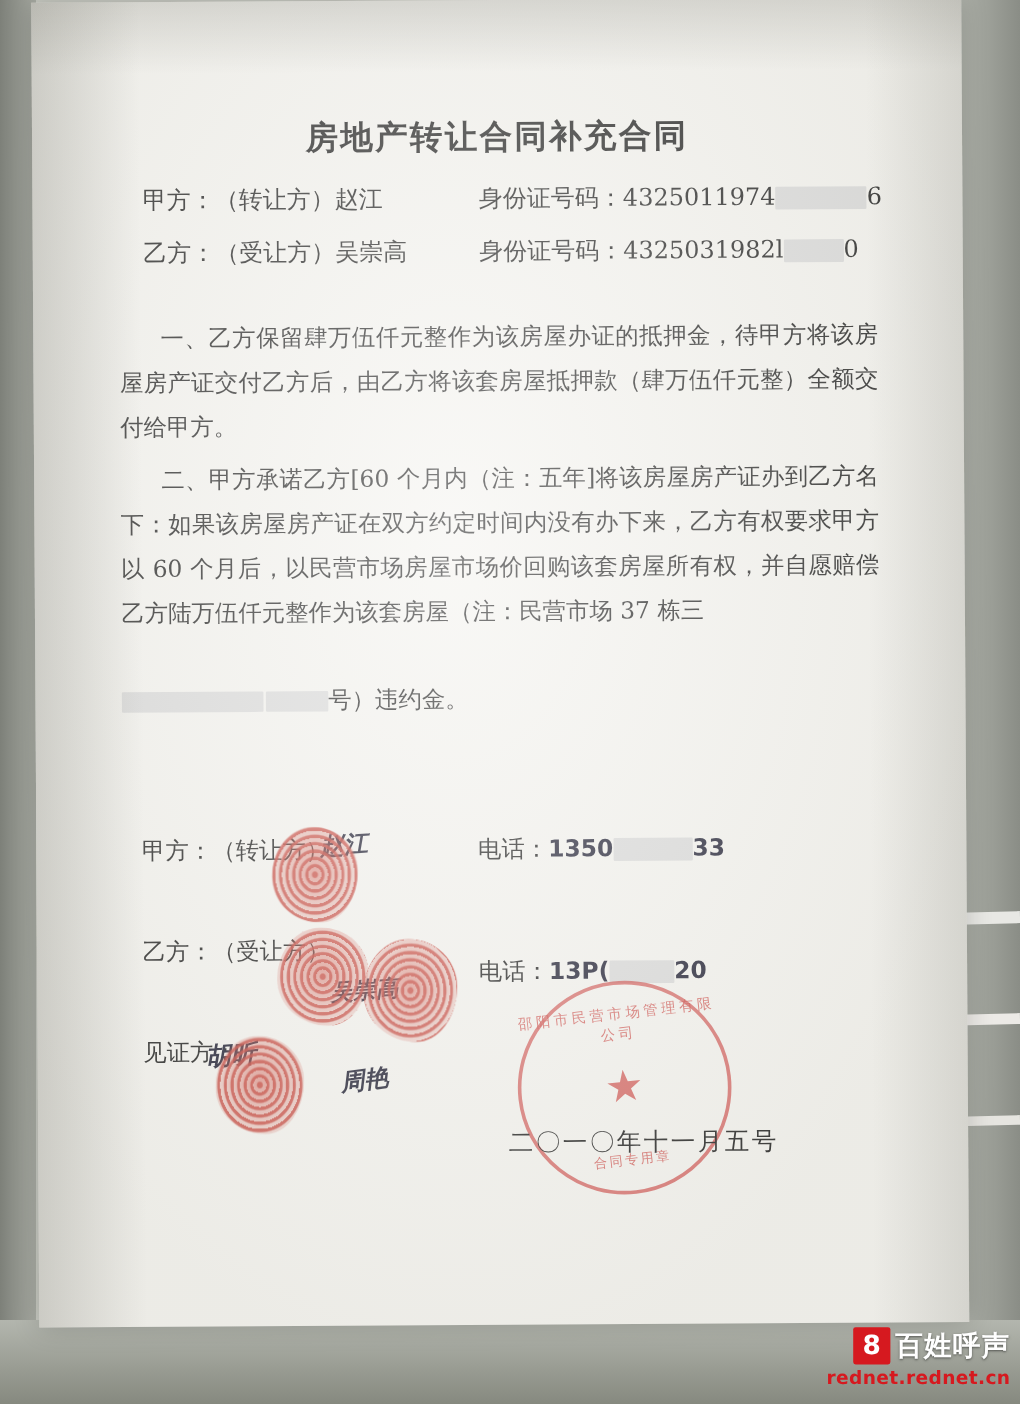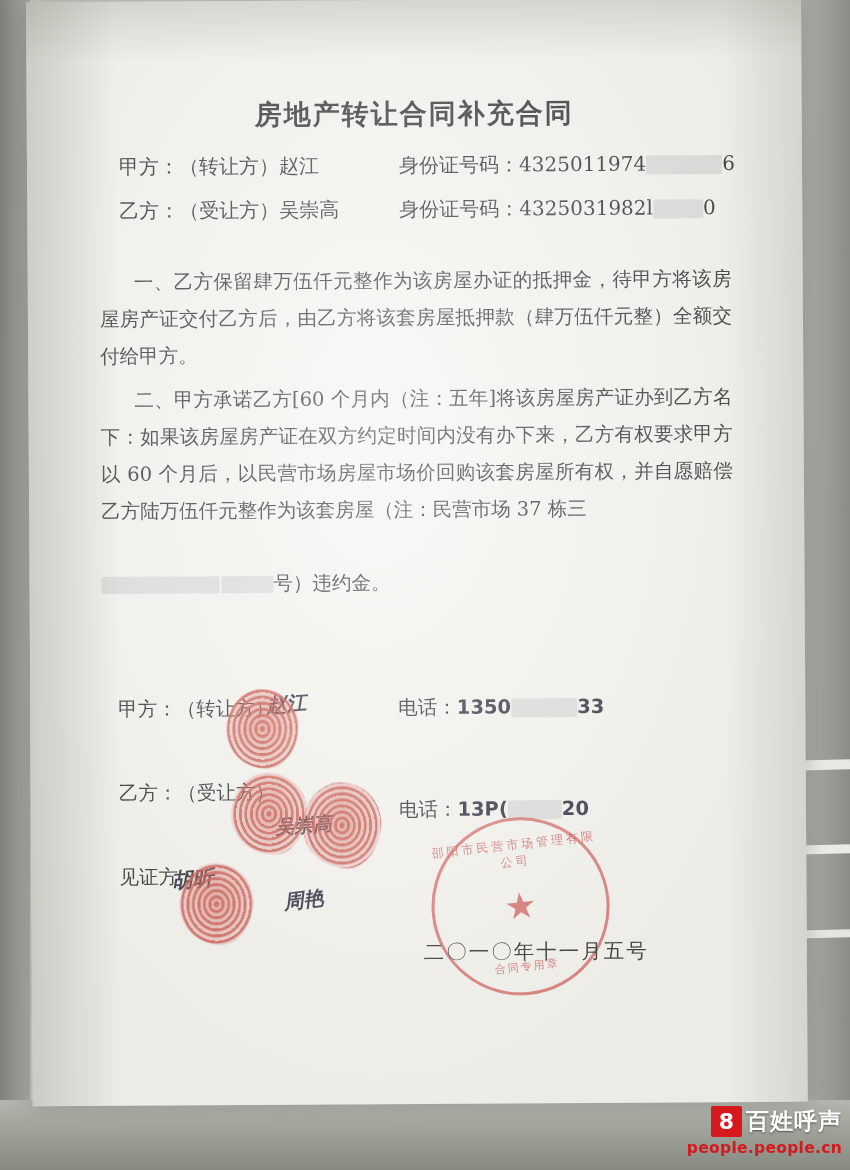--- a/index.html
+++ b/index.html
@@ -332,16 +332,16 @@
       <div class="seal-date">二〇一〇年十一月五号</div>
 
     </div>
   </div>
 
   <div class="logo">
     <div class="logo-top">
       <span class="logo-mark">8</span>
       <span class="logo-name">百姓呼声</span>
     </div>
-    <div class="logo-url">people.people.cn</div>
+    <div class="logo-url">rednet.rednet.cn</div>
   </div>
 
 </div>
 
 </body></html>

